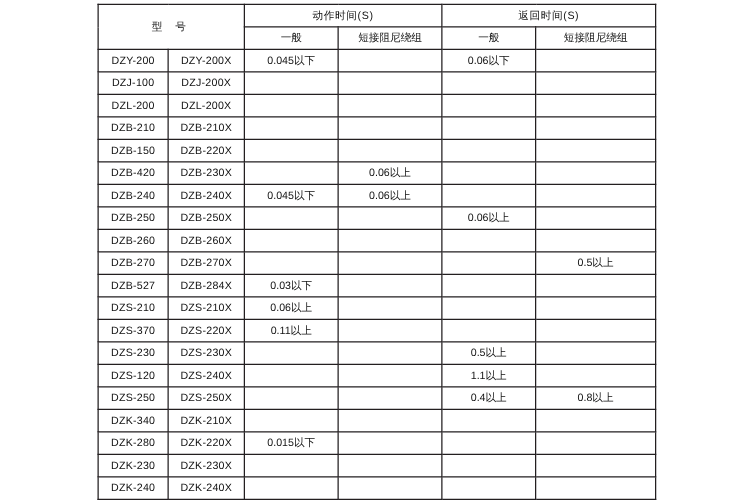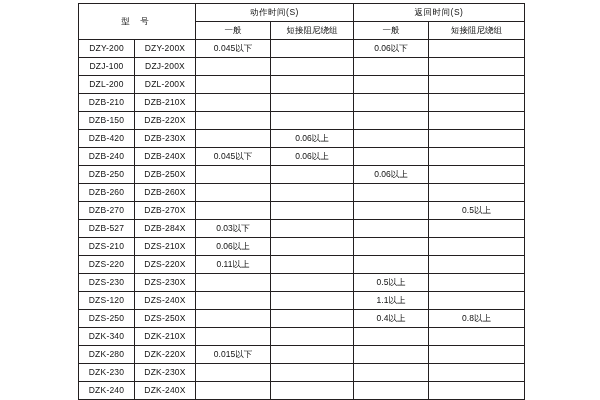--- a/index.html
+++ b/index.html
@@ -185,21 +185,21 @@
           </tr>
           <tr>
             <td class="model">DZS-210</td>
             <td class="modelx">DZS-210X</td>
             <td class="val">0.06以上</td>
             <td class="val blank"></td>
             <td class="val blank"></td>
             <td class="val blank"></td>
           </tr>
           <tr>
-            <td class="model">DZS-220</td>
+            <td class="model">DZS-370</td>
             <td class="modelx">DZS-220X</td>
             <td class="val">0.11以上</td>
             <td class="val blank"></td>
             <td class="val blank"></td>
             <td class="val blank"></td>
           </tr>
           <tr>
             <td class="model">DZS-230</td>
             <td class="modelx">DZS-230X</td>
             <td class="val blank"></td>

